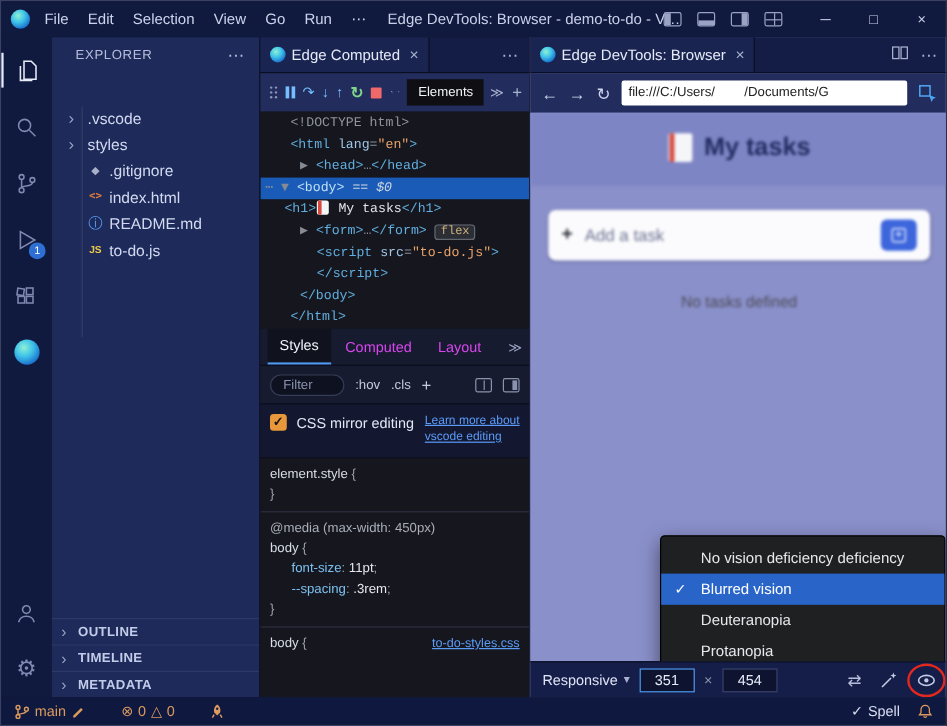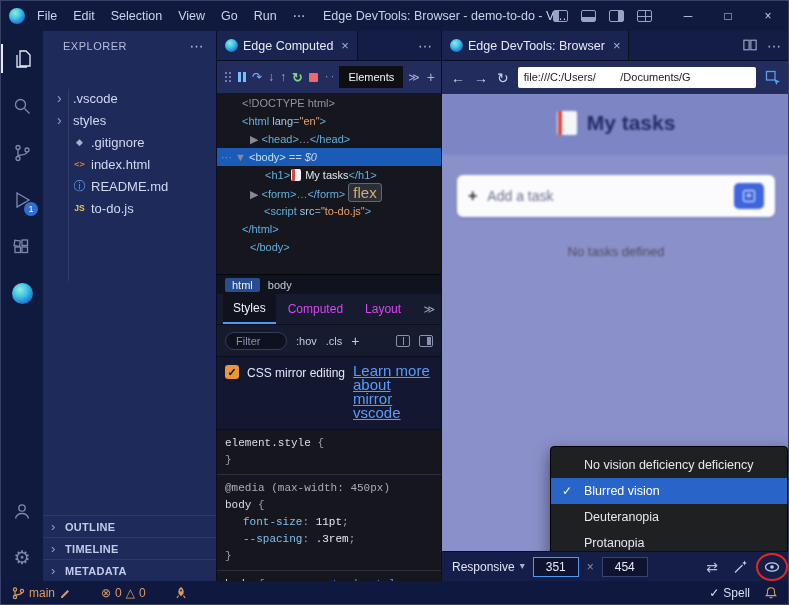--- a/index.html
+++ b/index.html
@@ -68,27 +68,27 @@
 .grip::before{content:"";position:absolute;left:0;top:0;width:2px;height:2px;border-radius:50%;background:#8d96bb;box-shadow:0 4px 0 #8d96bb,0 8px 0 #8d96bb,4px 0 0 #8d96bb,4px 4px 0 #8d96bb,4px 8px 0 #8d96bb}
 .ic-pause{width:8px;height:10px;border-left:3px solid #75beff;border-right:3px solid #75beff;display:inline-block}
 .step{color:#75beff;font-size:12px;line-height:1}
 .ic-restart{color:#7fd48a;font-weight:bold;font-size:13px;line-height:1}
 .ic-stop{width:9px;height:9px;background:#f0696a;border-radius:1px;display:inline-block}
 .dt-svg{width:14px;height:14px;stroke:#aab2cf;fill:none;stroke-width:1.2}
 .el-tab{background:#0f0f13;color:#f2f4f8;font-size:11px;padding:5px 9px;margin-left:2px;white-space:nowrap}
 .dt-more{color:#aab2cf;font-size:11px;padding:0 1px}
 .dt-plus{color:#aab2cf;font-size:14px;padding:0 2px}
 
-.domtree{flex:none;height:181px;background:#16171e;font-family:Liberation Sans, sans-serif;font-size:11px;line-height:18px;padding-top:1px;overflow:hidden}
+.domtree{flex:none;height:181px;background:#16171e;font-family:Liberation Mono, monospace;font-size:11px;line-height:18px;padding-top:1px;overflow:hidden}
 .dom-line{white-space:pre;height:18px}
 .dom-line.sel{background:#1a5bb8}
 .sg-tag{color:#61afe0}.sg-attr{color:#9fc6e8}.sg-val{color:#e8a268}.sg-plain{color:#e2e5ec}
 .sg-doc{color:#8f949e}.sg-muted{color:#868b96}.sg-eq{color:#9aa0ab;font-style:italic}
 .dom-line.sel .sg-tag{color:#bfe0f5}.dom-line.sel .sg-eq{color:#cdd4de}
-.sg-badge{background:#2c2e36;border:1px solid #62666f;color:#cdb07a;font-size:15px;padding:0 4px;border-radius:3px}
+.sg-badge{background:#2c2e36;border:1px solid #62666f;color:#cdb07a;font-size:10px;padding:0 4px;border-radius:3px}
 .nb-icon{display:inline-block;background:#f5f6f8;border-radius:2px;position:relative;vertical-align:-2px}
 .nb-icon::before{content:"";position:absolute;left:1px;top:0;bottom:0;width:3px;background:#d6493f;border-radius:1px}
 .nb-sm{width:10px;height:12px;margin:0 1px}
 
 .crumbs{height:20px;background:#10131d;display:flex;align-items:center;gap:8px;padding:0 8px;font-size:11px;flex:none;border-top:1px solid #05070f}
 .crumb{color:#c2c8d8}
 .crumb.chip{background:#2a4d8f;color:#e8edf8;padding:1px 7px;border-radius:2px}
 
 .styletabs{height:30px;background:#171b2f;display:flex;align-items:center;padding:0 6px;flex:none}
 .stabwrap{display:flex;align-items:center;gap:2px;height:100%}
@@ -101,24 +101,24 @@
 .fbtn{font-size:11px;color:#c3cbe4;white-space:nowrap}
 .fplus{font-size:14px;color:#c3cbe4}
 .fic{width:14px;height:12px;border:1px solid #8a92ad;border-radius:2px;position:relative;display:inline-block}
 .fic.first{margin-left:auto}
 .fic.grid::before{content:"";position:absolute;left:50%;top:1px;bottom:1px;width:1px;background:#8a92ad}
 .fic.dock::before{content:"";position:absolute;right:1px;top:1px;bottom:1px;width:4px;background:#8a92ad}
 
 .mirror{background:#131830;padding:7px 8px 9px;display:flex;gap:8px;flex:none;border-top:1px solid #0b0e1d;border-bottom:1px solid #0b0e1d;align-items:flex-start}
 .cbx{width:14px;height:14px;background:#e8973a;border-radius:3px;color:#141414;font-size:11px;line-height:14px;text-align:center;font-weight:bold;flex:none;margin-top:1px}
 .mirror-label{font-size:12px;color:#e2e7f6;white-space:nowrap;margin-top:2px}
-.mirror-link{margin-left:auto;font-size:15px;color:#5b9bf8;line-height:14px;text-align:left}
+.mirror-link{margin-left:auto;font-size:10px;color:#5b9bf8;line-height:14px;text-align:left}
 .mirror-link span{display:block;text-decoration:underline}
 
-.cssarea{flex:1;background:#16171e;font-family:Liberation Mono, monospace;font-size:11px;line-height:17px;padding:5px 8px;overflow:hidden}
+.cssarea{flex:1;background:#16171e;font-family:Liberation Sans, sans-serif;font-size:11px;line-height:17px;padding:5px 8px;overflow:hidden}
 .css-line{white-space:pre-wrap;word-break:break-all}
 .css-line.prop{padding-left:18px}
 .css-sel{color:#d8dde8}
 .css-brace{color:#9aa0ab}
 .css-media{color:#a8adb8}
 .css-link{float:right;color:#5b9bf8;text-decoration:underline;font-size:10.5px}
 .css-prop{color:#7cc0f0}
 .css-val{color:#e4e7ee}
 .rule-sep{height:1px;background:#2a2e40;margin:5px -8px}
 
@@ -336,31 +336,28 @@
       <div class="el-tab">Elements</div>
       <span class="dt-more">≫</span>
       <span class="dt-plus">+</span>
     </div>
 
     <div class="domtree" id="domtree">
         <div class="dom-line" style="padding-left: 25px;"><span class="sg-doc">&lt;!DOCTYPE html&gt;</span></div>
         <div class="dom-line" style="padding-left: 25px;"><span class="sg-tag">&lt;html </span><span class="sg-attr">lang</span><span class="sg-muted">=</span><span class="sg-val">"en"</span><span class="sg-tag">&gt;</span></div>
         <div class="dom-line" style="padding-left: 33px;"><span class="sg-muted">▶ </span><span class="sg-tag">&lt;head&gt;</span><span class="sg-muted">…</span><span class="sg-tag">&lt;/head&gt;</span></div>
         <div class="dom-line sel" style="padding-left: 4px;"><span class="sg-muted">⋯</span><span class="sg-muted"> ▼ </span><span class="sg-tag">&lt;body&gt;</span><span class="sg-eq"> == $0</span></div>
-        <div class="dom-line" style="padding-left: 48px;"><span class="sg-tag">&lt;h1&gt;</span><span class="nb-icon nb-sm"></span><span class="sg-plain"> My tasks</span><span class="sg-tag">&lt;/h1&gt;</span></div>
+        <div class="dom-line" style="padding-left: 20px;"><span class="sg-tag">&lt;h1&gt;</span><span class="nb-icon nb-sm"></span><span class="sg-plain"> My tasks</span><span class="sg-tag">&lt;/h1&gt;</span></div>
         <div class="dom-line" style="padding-left: 33px;"><span class="sg-muted">▶ </span><span class="sg-tag">&lt;form&gt;</span><span class="sg-muted">…</span><span class="sg-tag">&lt;/form&gt;</span><span class="sg-plain"> </span><span class="sg-badge">flex</span></div>
         <div class="dom-line" style="padding-left: 47px;"><span class="sg-tag">&lt;script </span><span class="sg-attr">src</span><span class="sg-muted">=</span><span class="sg-val">"to-do.js"</span><span class="sg-tag">&gt;</span></div>
+        <div class="dom-line" style="padding-left: 47px;"><span class="sg-tag">&lt;/script&gt;</span></div>
+        <div class="dom-line" style="padding-left: 33px;"><span class="sg-tag">&lt;/body&gt;</span></div>
         <div class="dom-line" style="padding-left: 25px;"><span class="sg-tag">&lt;/html&gt;</span></div>
-        <div class="dom-line" style="padding-left: 33px;"><span class="sg-tag">&lt;/body&gt;</span></div>
-      </div>
-
-    <div class="crumbs" id="crumbs">
-        <span class="crumb chip">html</span>
-        <span class="crumb">body</span>
-      </div>
+      </div>
+
 
     <div class="styletabs">
       <div class="stabwrap" id="styletabs-row">
           <span class="stab active">Styles</span>
           <span class="stab">Computed</span>
           <span class="stab">Layout</span>
         </div>
       <span class="stabs-more">≫</span>
     </div>
 
@@ -371,21 +368,21 @@
       <span class="fplus">+</span>
       <span class="fic first grid"></span>
       <span class="fic dock"></span>
     </div>
 
     <div class="mirror">
       <span class="cbx">✓</span>
       <span class="mirror-label">CSS mirror editing</span>
       <span class="mirror-link">
         <span>Learn more about</span>
-        <span>mirror vscode</span>
+        <span>vscode editing</span>
       </span>
     </div>
 
     <div class="cssarea" id="cssarea">
         <div class="css-line"><span class="css-sel">element.style</span><span class="css-brace"> {</span></div>
         <div class="css-line css-brace">}</div>
         <div class="rule-sep"></div>
         <div class="css-line css-media">@media (max-width: 450px)</div>
         <div class="css-line"><span class="css-sel">body</span><span class="css-brace"> {</span></div>
         <div class="css-line prop"><span class="css-prop">font-size</span><span class="css-brace">: </span><span class="css-val">11pt</span><span class="css-brace">;</span></div>

